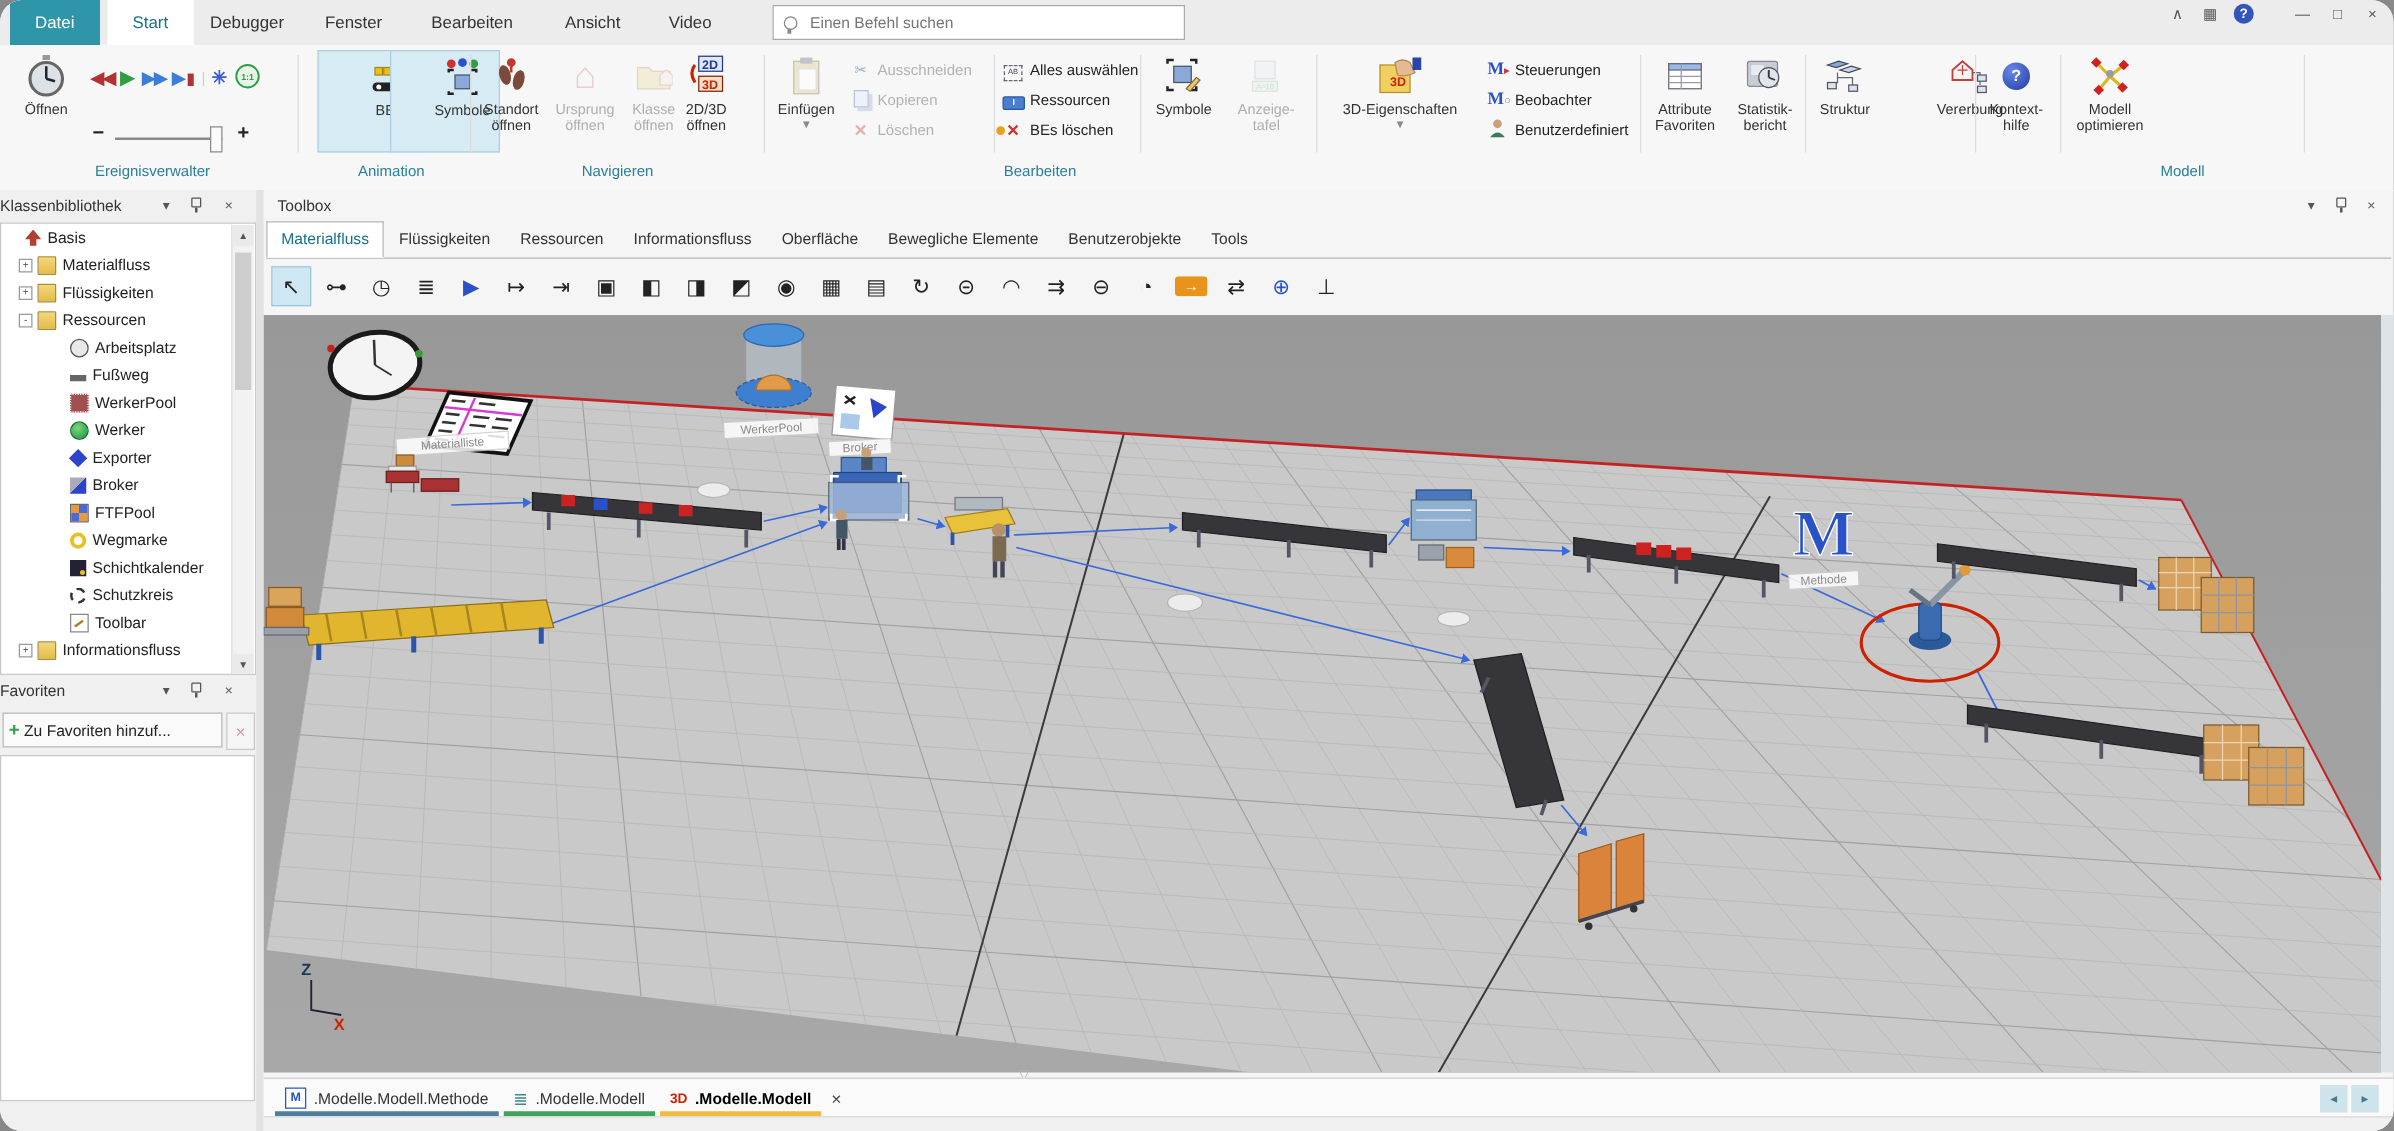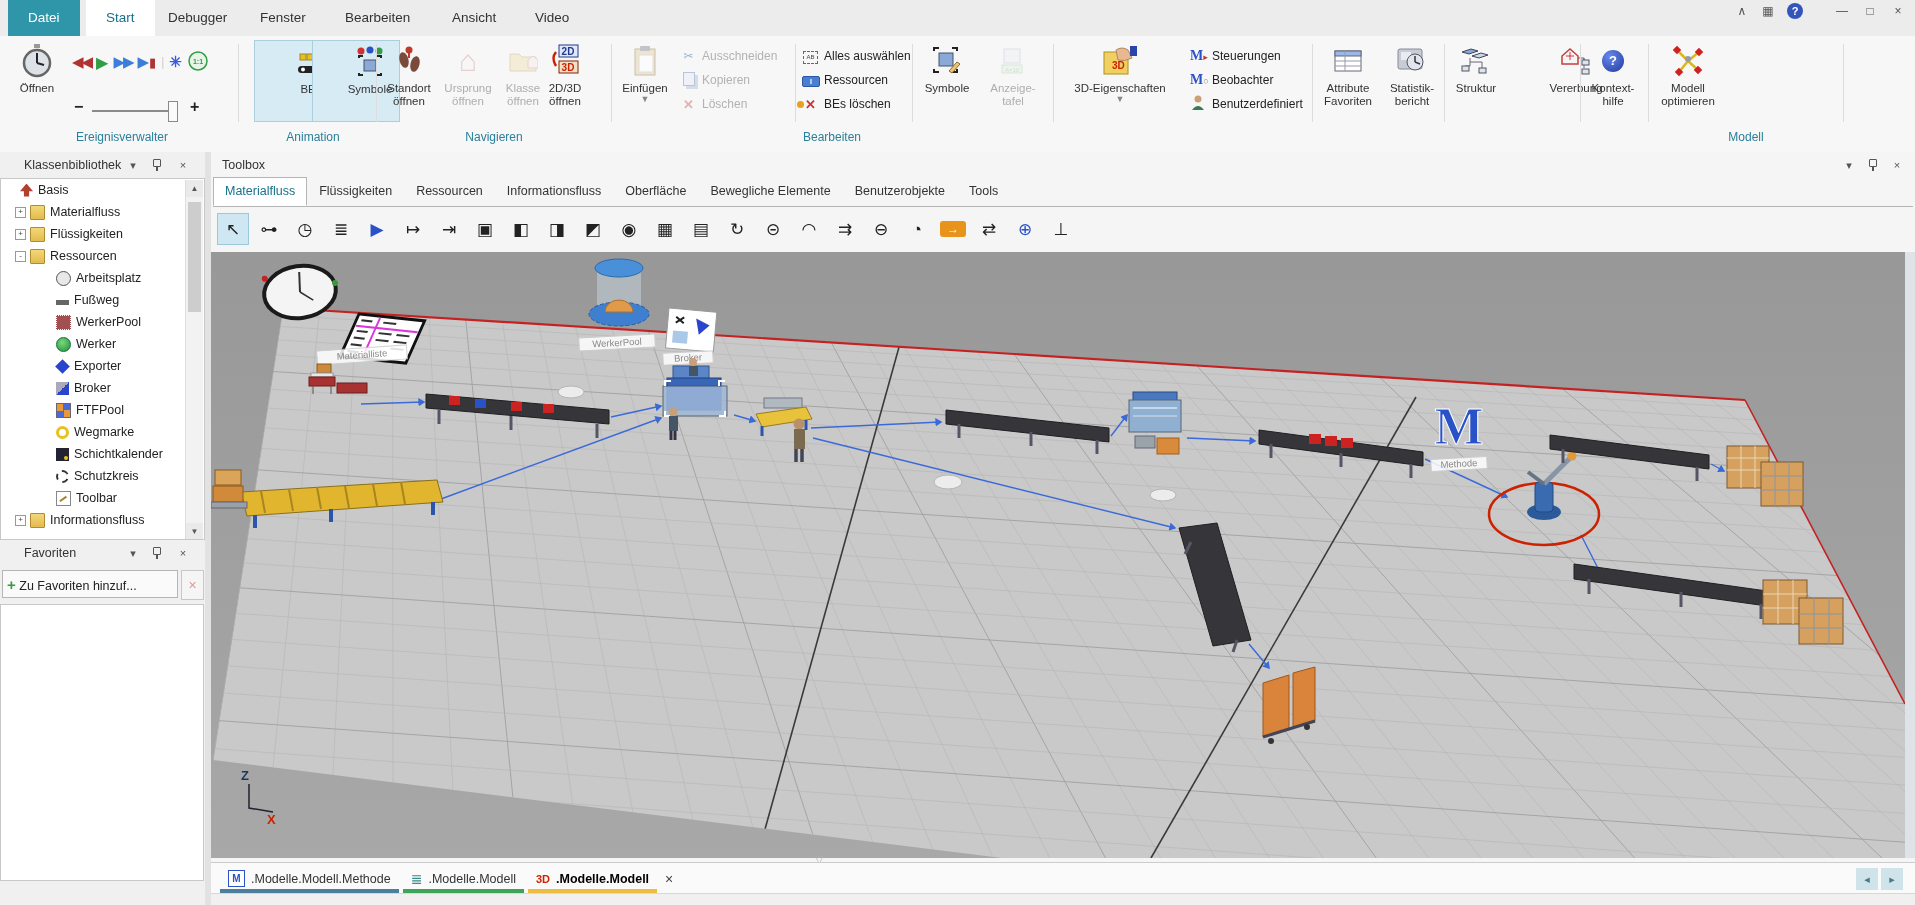--- a/index.html
+++ b/index.html
@@ -1,16 +1,16 @@
 <!DOCTYPE html>
 <html><head>
 <meta charset="utf-8">
 <style>
   html,body{margin:0;padding:0;background:#888;}
-  .app{position:relative;width:1915px;height:905px;background:#f0f0f0;font-family:"Liberation Sans",sans-serif;overflow:hidden;color:#333;}
+  .app{position:relative;width:1915px;height:905px;background:#f0f0f0;font-family:"Liberation Sans",sans-serif;overflow:hidden;color:#333;border-radius:18px;}
   
   .menubar{position:absolute;left:0;top:0;width:1915px;height:36px;background:#ececec;}
   .menu{position:absolute;top:0;height:36px;line-height:36px;padding:0 20px;font-size:13.5px;color:#333;}
   .menu.datei{background:#2f95a9;color:#fff;}
   .menu.start{background:#fff;color:#17718a;}
   .searchbox{position:absolute;left:618px;top:4px;width:312px;height:26px;background:#fff;border:1px solid #a9a9a9;display:flex;align-items:center;padding:0 8px;gap:8px;}
   .searchbox input{border:none;outline:none;font-size:12.5px;color:#555;width:250px;font-family:"Liberation Sans",sans-serif;background:transparent;}
   .bulb{width:9px;height:9px;border:1.5px solid #888;border-radius:50%;position:relative;}
   .bulb:after{content:"";position:absolute;left:2px;top:9px;width:3px;height:4px;background:#888;}
   .winctl{position:absolute;top:0;height:22px;line-height:22px;font-size:12px;color:#555;text-align:center;width:26px;}
@@ -36,21 +36,21 @@
   .ic-copy{width:10px;height:12px;border:1px solid #b8c4d8;background:#eef2f8;box-shadow:3px 3px 0 #d5dde8;}
   .ic-sel{width:13px;height:11px;border:1px dashed #667;font-size:6px;line-height:10px;color:#445;text-align:center;}
   .ic-ren{width:16px;height:9px;background:#4a7fd0;border:1px solid #2a55a8;border-radius:2px;color:#fff;font-size:7px;line-height:9px;text-align:center;font-weight:bold;}
   .ic-x{color:#cc3333;font-weight:bold;font-size:13px;position:relative;}
   .ic-x.pale{color:#e8b0b0;}
   .ic-x.dot:before{content:"";position:absolute;left:-5px;top:4px;width:7px;height:7px;border-radius:50%;background:#e8a020;}
   .m-ic{color:#2a52c8;font-weight:bold;font-size:14px;font-family:"Liberation Serif",serif;}
   .qhelp{width:22px;height:22px;border-radius:50%;background:radial-gradient(circle at 35% 30%,#6688ee,#223a99);color:#fff;font-weight:bold;font-size:13px;line-height:22px;text-align:center;margin:0 auto;}
   
   .lpanel{position:absolute;left:0;top:152px;width:205px;background:#f0f0f0;}
-  .phead{height:26px;line-height:26px;font-size:12.5px;color:#333;padding-left:24px;position:relative;background:#f0f0f0;}
+  .phead{height:26px;line-height:26px;font-size:12.5px;color:#333;padding-left:0;position:relative;background:#f0f0f0;}
   .phicon{position:absolute;top:0;width:20px;text-align:center;color:#555;font-size:11px;}
   .pin{display:inline-block;width:6px;height:6px;border:1.5px solid #555;border-radius:1px;position:relative;top:-2px;}
   .pin:after{content:"";position:absolute;left:2px;top:7px;width:1.5px;height:4px;background:#555;}
   .treearea{position:absolute;left:0;top:26px;width:205px;height:362px;background:#fff;border:1px solid #c8c8c8;box-sizing:border-box;overflow:hidden;}
   .trow{display:flex;align-items:center;height:22px;font-size:12.5px;color:#222;white-space:nowrap;}
   .trow .exp{width:9px;height:9px;border:1px solid #999;background:#fff;font-size:8px;line-height:8px;text-align:center;color:#444;margin-right:4px;flex:0 0 9px;}
   .trow .exp:empty{visibility:hidden;}
   .trow.d0{padding-left:4px;}.trow.d1{padding-left:14px;}.trow.d2{padding-left:40px;}
   .ti{width:13px;height:13px;margin-right:5px;flex:0 0 13px;}
   .ti.basis{background:#b04030;clip-path:polygon(50% 0,100% 60%,70% 60%,70% 100%,30% 100%,30% 60%,0 60%);}
@@ -116,20 +116,24 @@
 <div class="app">
 
   <div class="menubar">
     <div class="menu datei" style="left:8px">Datei</div>
     <div class="menu start" style="left:86px">Start</div>
     <div class="menu" style="left:148px">Debugger</div>
     <div class="menu" style="left:240px">Fenster</div>
     <div class="menu" style="left:325px">Bearbeiten</div>
     <div class="menu" style="left:432px">Ansicht</div>
     <div class="menu" style="left:515px">Video</div>
+    <div class="searchbox">
+      <span class="bulb"></span>
+      <input type="text" placeholder="Einen Befehl suchen" style="">
+    </div>
     <div class="winctl" style="right:160px">∧</div>
     <div class="winctl" style="right:134px">▦</div>
     <div class="winctl help" style="right:112px">?</div>
     <div class="winctl" style="right:60px">—</div>
     <div class="winctl" style="right:32px">□</div>
     <div class="winctl" style="right:4px">×</div>
   </div>
 
   <div class="ribbon">
 

